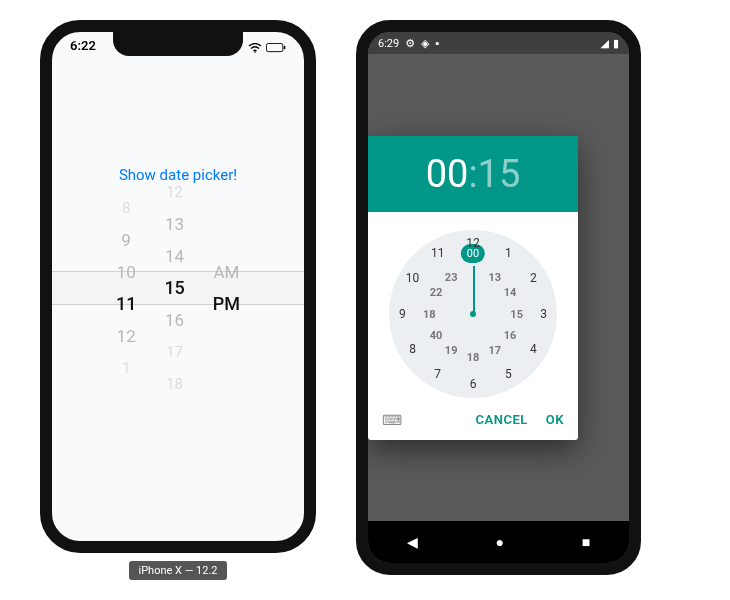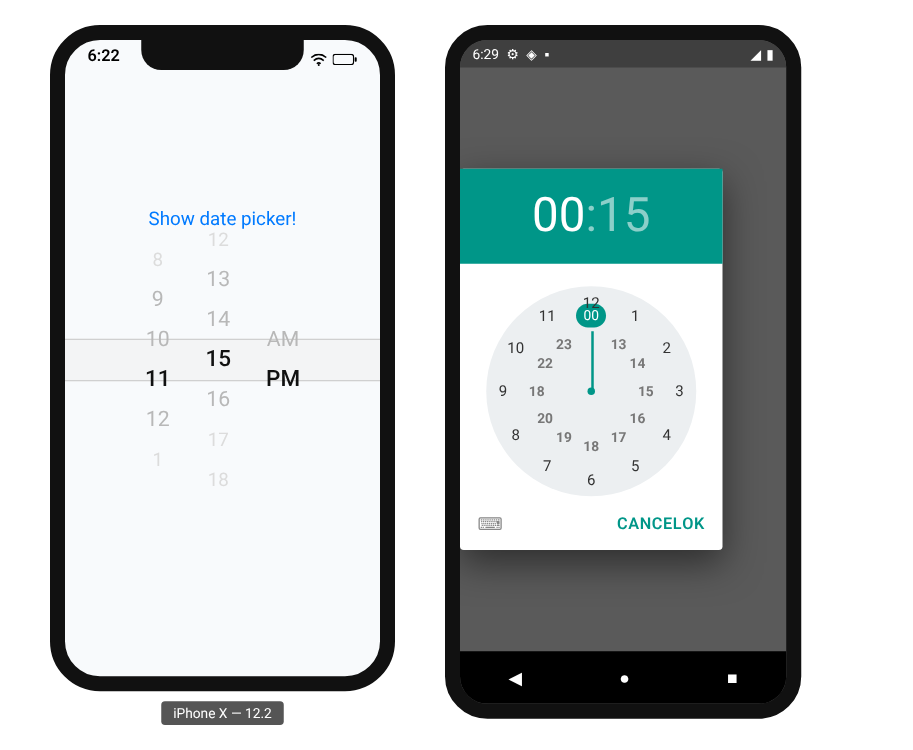--- a/index.html
+++ b/index.html
@@ -38,21 +38,21 @@
     .dlg-head .mm { color: rgba(255,255,255,0.55); }
     .clock-wrap { padding: 18px 14px 8px; display: flex; justify-content: center; }
     .clock { width: 168px; height: 168px; background: #eceff1; border-radius: 50%; position: relative; }
     .num { position: absolute; font-size: 12px; color: #333; transform: translate(-50%, -50%); cursor: pointer; }
     .num.inner { font-size: 11px; color: #777; font-weight: bold; }
     .hand { position: absolute; top: 50%; left: 50%; width: 2px; height: 48px; background: #009688; transform-origin: top center; transform: rotate(180deg); }
     .hand-dot { position: absolute; top: 50%; left: 50%; width: 6px; height: 6px; background: #009688; border-radius: 50%; transform: translate(-50%, -50%); }
     .zero-chip { position: absolute; top: 14px; left: 50%; transform: translateX(-50%); background: #009688; color: #fff; font-size: 11px; padding: 3px 6px; border-radius: 10px; }
     .dlg-foot { display: flex; justify-content: space-between; align-items: center; padding: 6px 14px 12px; }
     .kbd-icon { color: #888; font-size: 14px; }
-    .dlg-actions { display: flex; }
+    .dlg-actions { display: flex; gap: 18px; }
     .dlg-btn { color: #009688; font-size: 13px; font-weight: 600; cursor: pointer; letter-spacing: 0.5px; }
   </style>
 </head>
 <body>
 
 <div class="iphone-wrap">
   <div class="iphone">
     <div class="ios-status">
       <span>6:22</span>
       <span class="right">
@@ -136,21 +136,21 @@
           <div class="num" style="top:29%;left:14%">10</div>
           <div class="num" style="top:14%;left:29%">11</div>
 
           <div class="num inner" style="top:28%;left:63%">13</div>
           <div class="num inner" style="top:37%;left:72%">14</div>
           <div class="num inner" style="top:50%;left:76%">15</div>
           <div class="num inner" style="top:63%;left:72%">16</div>
           <div class="num inner" style="top:72%;left:63%">17</div>
           <div class="num inner" style="top:76%;left:50%">18</div>
           <div class="num inner" style="top:72%;left:37%">19</div>
-          <div class="num inner" style="top:63%;left:28%">20</div>
+          <div class="num inner" style="top:63%;left:28%">40</div>
           <div class="num inner" style="top:50%;left:24%">18</div>
           <div class="num inner" style="top:37%;left:28%">22</div>
           <div class="num inner" style="top:28%;left:37%">23</div>
         </div>
       </div>
       <div class="dlg-foot">
         <span class="kbd-icon">⌨</span>
         <div class="dlg-actions">
           <span class="dlg-btn">CANCEL</span>
           <span class="dlg-btn">OK</span>

